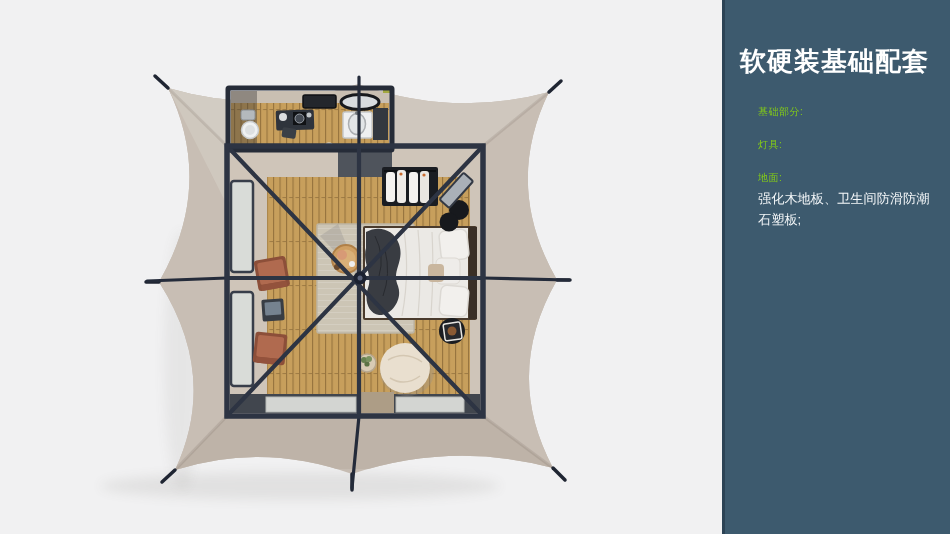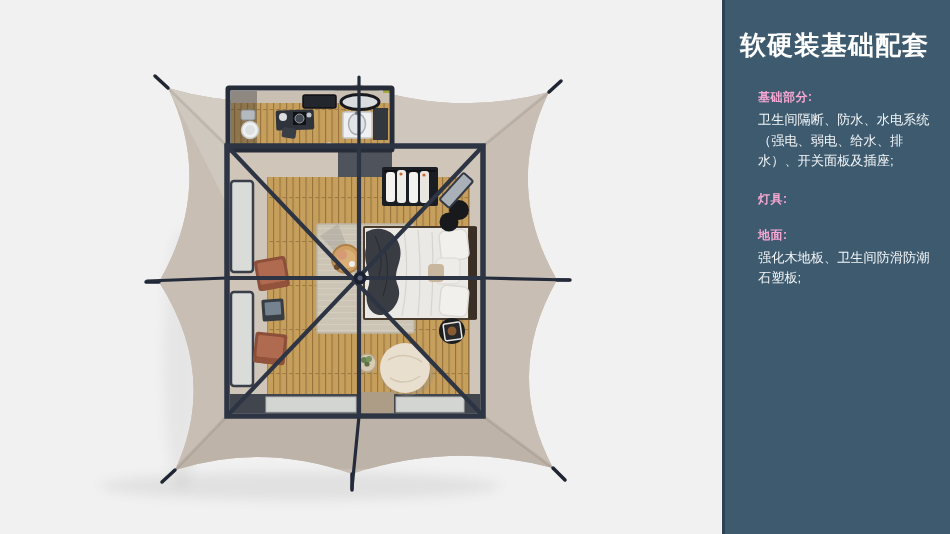--- a/index.html
+++ b/index.html
@@ -14,25 +14,25 @@
   body{font-family:"Liberation Sans","DejaVu Sans",sans-serif;background:#fff}
   .stage{position:relative;width:950px;height:534px;background:var(--scene-bg)}
   .scene{position:absolute;left:0;top:0;width:722px;height:534px;display:block}
   .panel{
     position:absolute;right:0;top:0;width:228px;height:534px;
     background:var(--sidebar-bg);border-left:3px solid var(--sidebar-edge);
     color:var(--panel-text);
   }
   .panel-title{
     color:#ffffff;font-weight:bold;font-size:26px;letter-spacing:1px;
-    margin:28px 10px 26px 15px;white-space:nowrap;
+    margin:44px 10px 26px 15px;white-space:nowrap;
   }
   .sections{margin:0 12px 0 33px}
   .section{margin-bottom:19px}
-  .section-heading{color:#f9a8d4;font-weight:bold;font-size:12px;margin-bottom:4px;letter-spacing:.5px}
+  .section-heading{color:#84cc16;font-weight:normal;font-size:10px;margin-bottom:4px;letter-spacing:.5px}
   .section-body{font-size:13.2px;line-height:1.56;color:var(--panel-text)}
 </style>
 </head>
 <body>
 
 <div class="stage">
 
   <svg class="scene" viewBox="0 0 722 534">
     <defs>
       <pattern id="woodPat" width="6.5" height="44" patternUnits="userSpaceOnUse">
@@ -228,21 +228,20 @@
     <rect x="227" y="146" width="256" height="270" fill="none" style="stroke:var(--frame)" stroke-width="5.5"></rect>
     <circle cx="360" cy="278" r="6.5" fill="#1b2130"></circle>
     <circle cx="360" cy="278" r="2.5" fill="#59627a"></circle>
   </svg>
 
   <aside class="panel">
     <h1 class="panel-title">软硬装基础配套</h1>
     <div class="sections">
       <div class="section">
         <div class="section-heading">基础部分:</div>
-        <div class="section-body">卫生间隔断、防水、水电系统（强电、弱电、给水、排水）、开关面板及插座;</div>
       </div>
       <div class="section">
         <div class="section-heading">灯具:</div>
       </div>
       <div class="section">
         <div class="section-heading">地面:</div>
         <div class="section-body">强化木地板、卫生间防滑防潮石塑板;</div>
       </div>
     </div>
   </aside>

